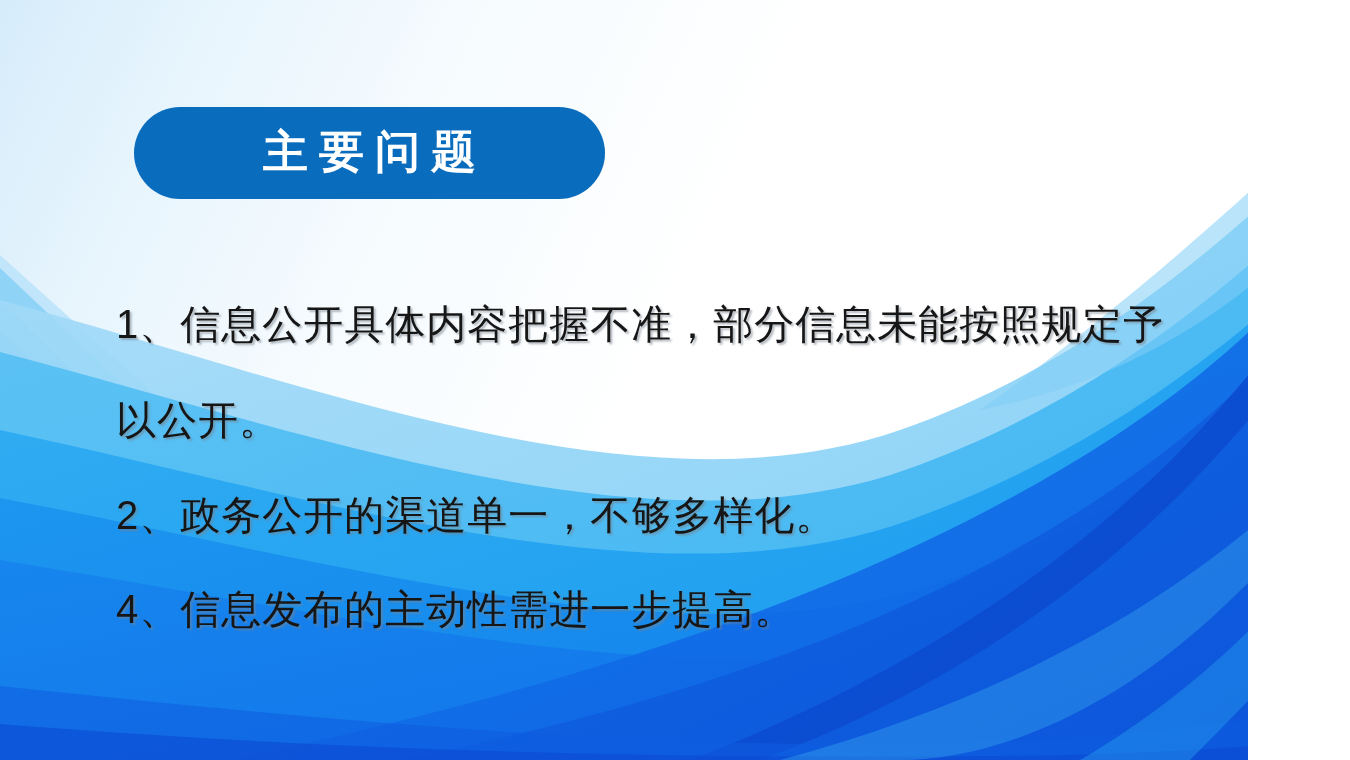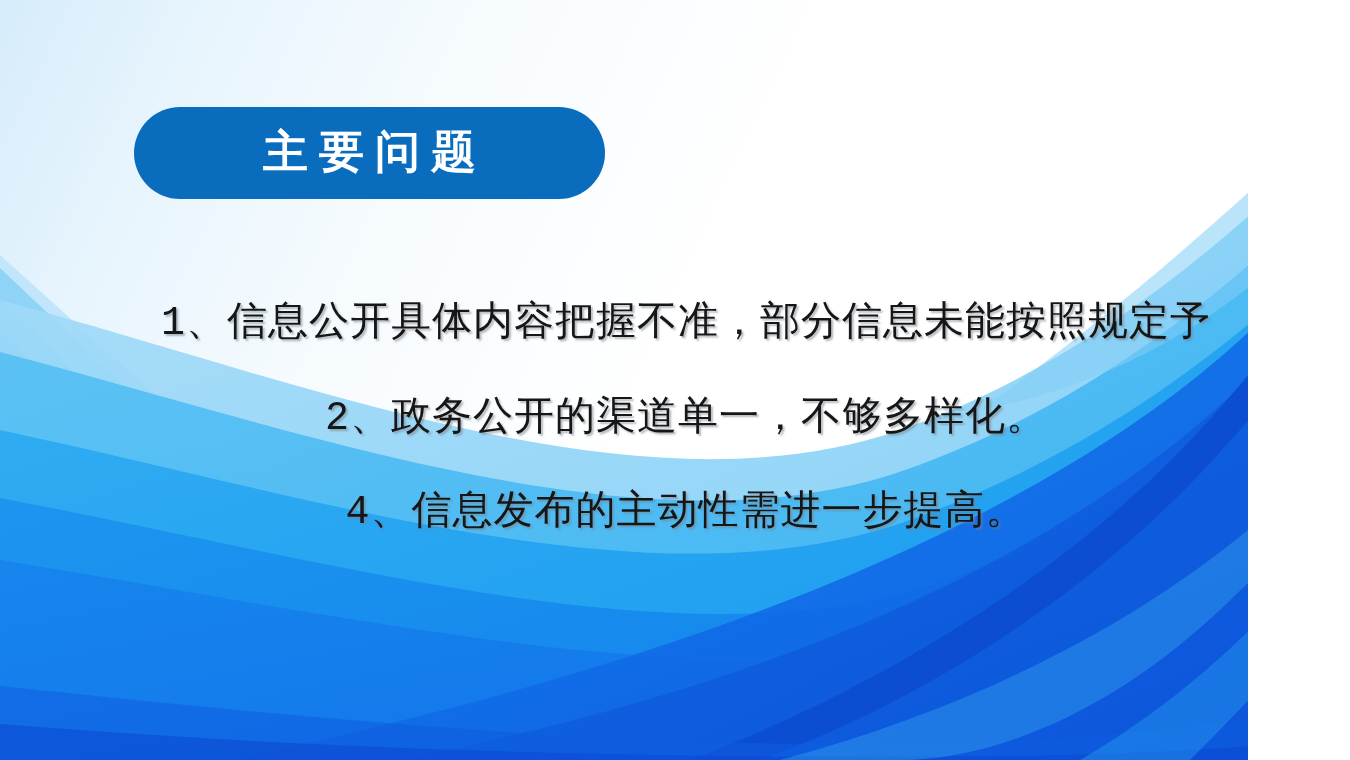--- a/index.html
+++ b/index.html
@@ -11,21 +11,20 @@
   body {
     font-family: "Liberation Sans", sans-serif;
   }
 
   #slide {
     position: relative;
     width: 1248px;
     height: 760px;
     overflow: hidden;
     background: #ffffff;
-    text-align: center;
   }
 
   
   #bg-gradient {
     position: absolute;
     inset: 0;
     background:
       linear-gradient(115deg,
         #d6ecfa 0%,
         #e8f5fd 14%,
@@ -68,21 +67,21 @@
   }
 
   
   #body-text {
     position: absolute;
     left: 116px;
     top: 276px;
     width: 1140px;
   }
   .body-line {
-    font-family: Liberation Mono, monospace;
+    font-family: Liberation Sans, sans-serif;
     font-size: 40px;
     line-height: 96px;
     color: #161616;
     letter-spacing: 1px;
     white-space: nowrap;
     text-shadow: 2px 2px 2px rgba(120,130,140,0.55);
     font-weight: normal;
   }
   .body-line.tight {
     line-height: 94px;
@@ -169,17 +168,18 @@
 
     <path d="M1350,96 C 1250,196 1110,318 980,410 C 1180,372 1300,250 1350,186 Z" fill="#7fcef6" opacity="0.55"></path>
   </svg>
 
   <div id="title-pill" style="background:#0a6cbd;">
     <span id="title-pill-text" style="color: rgb(255, 255, 255);">主要问题</span>
   </div>
 
   <div id="body-text">
     <div class="body-line" style="color: rgb(22, 22, 22);">1、信息公开具体内容把握不准，部分信息未能按照规定予</div>
+    <div class="body-line" style="color: rgb(22, 22, 22);">以公开。</div>
     <div class="body-line tight" style="color: rgb(22, 22, 22);">2、政务公开的渠道单一，不够多样化。</div>
     <div class="body-line tight" style="color: rgb(22, 22, 22);">4、信息发布的主动性需进一步提高。</div>
   </div>
 
 </div>
 
 </body></html>

